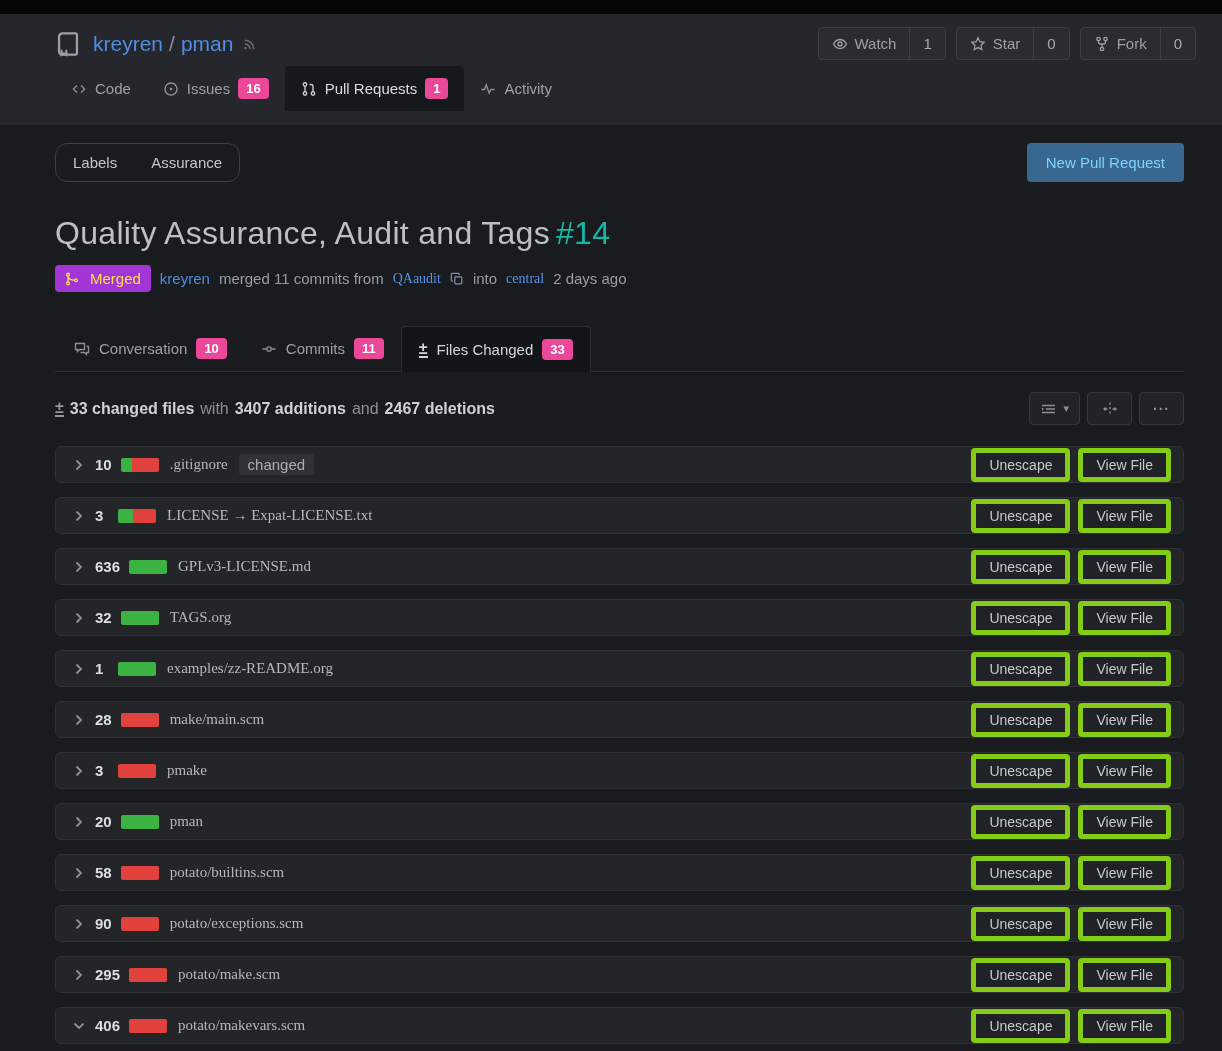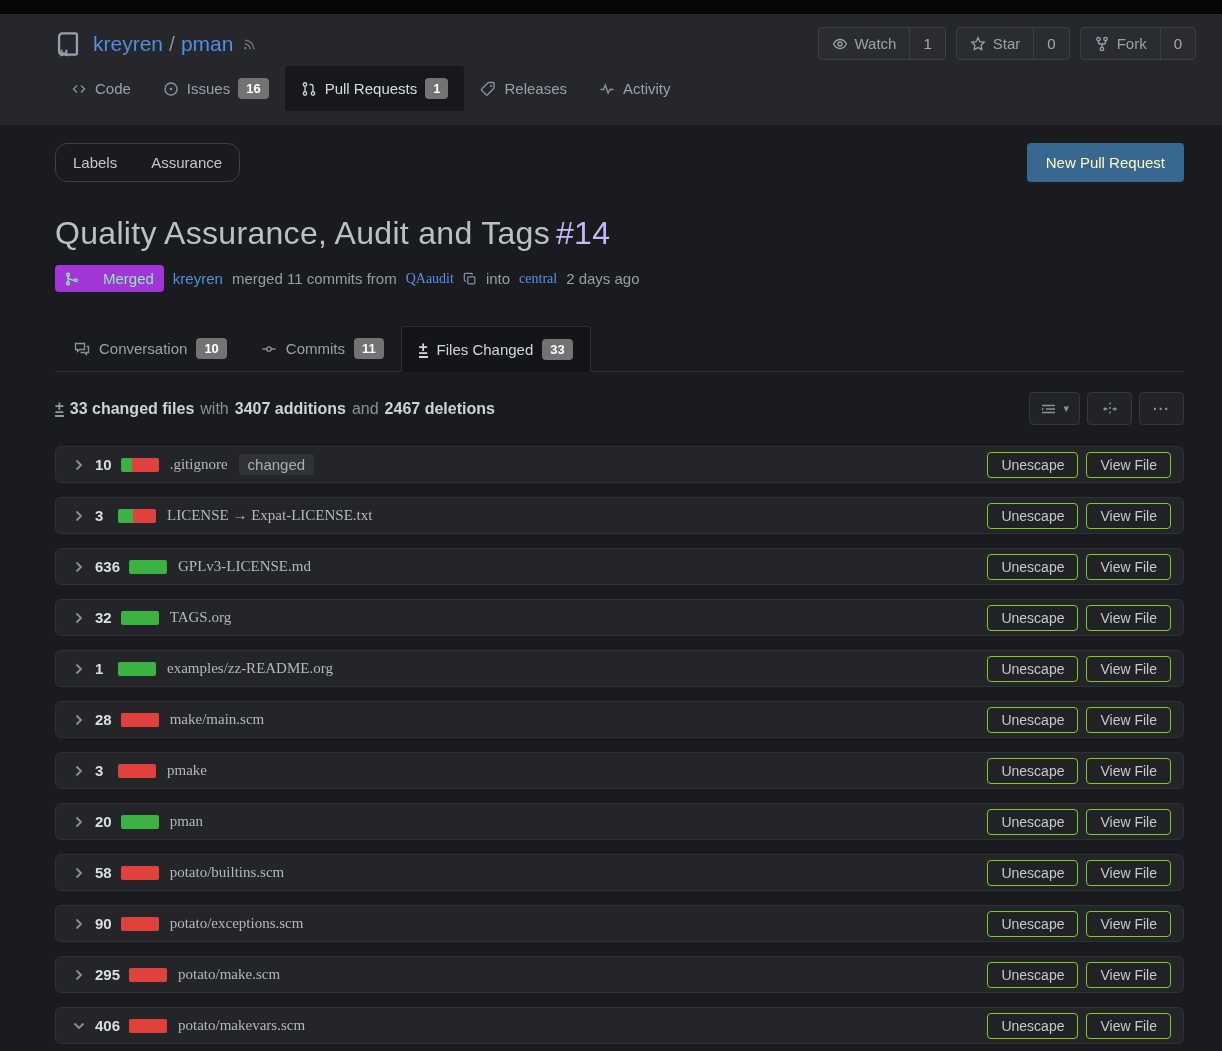--- a/index.html
+++ b/index.html
@@ -26,35 +26,35 @@
   .repo-actions { margin-left:auto; display:flex; gap:10px; }
   .action-btn { display:flex; align-items:stretch; border:1px solid #3c3f45; border-radius:4px; background:#2b2c31; color:#9ba1a9; font-size:15px; cursor:pointer; }
   .action-btn .lbl { display:flex; align-items:center; gap:7px; padding:7px 13px; }
   .action-btn .cnt { display:flex; align-items:center; padding:7px 13px; border-left:1px solid #3c3f45; color:#a6abb2; }
 
   .repo-tabs { display:flex; margin-top:6px; height:45px; }
   .rtab { display:flex; align-items:center; gap:8px; padding:0 16px; font-size:15px; color:#9ba1a9; cursor:pointer; }
   .rtab .ticon { display:flex; color:#8b9199; }
   .rtab.active { background:#17181c; border-radius:4px 4px 0 0; color:#d9dcdf; }
   .rtab.active .ticon { color:#c7cbd0; }
-  .badge { background:#737373; color:#fff; font-size:13px; font-weight:bold; padding:2px 8px; border-radius:4px; line-height:17px; }
+  .badge { background:#ec4899; color:#fff; font-size:13px; font-weight:bold; padding:2px 8px; border-radius:4px; line-height:17px; }
 
   
   .content { padding:18px 38px 0 55px; }
 
   .toolbar-row { display:flex; justify-content:space-between; align-items:flex-start; }
   .labels-group { display:flex; border:1px solid #3c3f45; border-radius:12px; overflow:hidden; }
   .labels-group .seg { padding:10px 17px; font-size:15px; color:#c3c7cc; cursor:pointer; }
-  .new-pr-btn { background:#38678f; color:#fef9c3; border:none; border-radius:4px; padding:11px 19px; font-size:15px; font-family:inherit; cursor:pointer; }
+  .new-pr-btn { background:#38678f; color:#7dd3fc; border:none; border-radius:4px; padding:11px 19px; font-size:15px; font-family:inherit; cursor:pointer; }
 
   .pr-title { margin-top:33px; font-size:32px; font-weight:400; color:#bcc0c5; letter-spacing:.3px; }
-  .pr-title .pr-number { color:#c4b5fd; margin-left:6px; }
+  .pr-title .pr-number { color:#14b8a6; margin-left:6px; }
 
   .merge-row { margin-top:13px; display:flex; align-items:center; gap:9px; font-size:15px; color:#989da4; }
-  .merged-badge { background:#a235d6; color:#86efac; border-radius:4px; padding:5px 10px; display:flex; align-items:center; gap:24px; font-size:15px; }
+  .merged-badge { background:#a235d6; color:#fde047; border-radius:4px; padding:5px 10px; display:flex; align-items:center; gap:11px; font-size:15px; }
   .merge-row a { text-decoration:none; }
   .author-link { color:#4e8fe0; }
   .branch { color:#5793e8; font-size:14px; }
   .copy-icon { display:flex; color:#7d92ad; }
 
   .pr-tabs { margin-top:34px; display:flex; border-bottom:1px solid #2d2f34; padding-left:2px; }
   .ptab { display:flex; align-items:center; gap:9px; padding:12px 17px; font-size:15px; color:#9ba1a9; cursor:pointer; position:relative; }
   .ptab .ticon { display:flex; color:#8b9199; }
   .ptab.active { background:#141519; border:1px solid #2d2f34; border-bottom:none; border-radius:4px 4px 0 0; margin-bottom:-1px; color:#d3d6da; }
   .pm-glyph { font-size:16px; line-height:14px; border-bottom:2px solid currentColor; padding-bottom:0px; font-weight:bold; }
@@ -69,21 +69,21 @@
   .file-list { margin-top:21px; }
   .file-row { background:#242528; border:1px solid #2f3135; border-radius:6px; height:37px; display:flex; align-items:center; padding:0 12px 0 15px; margin-bottom:14px; }
   .chev { display:flex; color:#8d929a; cursor:pointer; width:16px; }
   .fnum { font-size:15px; color:#dcdfe2; margin:0 9px 0 8px; min-width:14px; }
   .fbar { width:38px; height:14px; display:flex; border-radius:2px; overflow:hidden; margin-right:11px; flex:none; }
   .fbar .add { background:#3cb242; height:100%; }
   .fbar .del { background:#e0413c; height:100%; }
   .fname { font-size:15px; color:#b4b8bd; cursor:pointer; }
   .ftag { margin-left:11px; background:#303237; color:#aaaeb4; font-size:15px; padding:2px 9px; border-radius:3px; }
   .spacer { flex:1; }
-  .mini-btn { background:#202227; border:1px solid #84cc16; border-radius:4px; color:#c6c9ce; font-size:14px; font-family:inherit; padding:4px 13px; margin-left:8px; cursor:pointer; }
+  .mini-btn { background:#202227; border:5px solid #84cc16; border-radius:4px; color:#c6c9ce; font-size:14px; font-family:inherit; padding:4px 13px; margin-left:8px; cursor:pointer; }
 
   svg { display:block; }
 </style>
 </head>
 <body>
 
 <div class="top-strip"></div>
 
 <header class="repo-header">
   <div class="repo-title-row">
@@ -173,29 +173,20 @@
             <circle cx="12" cy="12.5" r="1.7"></circle>
           <path d="M4 5.2v5.6M8.5 3.5H10a2 2 0 0 1 2 2v5.3"></path>
         </svg>
       </span>
       <span>Pull Requests</span>
       <span class="badge">1</span>
     </div>
     <div class="rtab">
       <span class="ticon">
         <svg width="16" height="16" viewBox="0 0 16 16" fill="none" stroke="currentColor" stroke-width="1.4">
-          <path d="M8.7 1.5h4.3a1 1 0 0 1 1 1v4.3a1 1 0 0 1-.3.7l-6.2 6.2a1 1 0 0 1-1.4 0l-4.3-4.3a1 1 0 0 1 0-1.4L8 1.8a1 1 0 0 1 .7-.3z"></path>
-          <circle cx="11" cy="5" r="1" fill="currentColor" stroke="none"></circle>
-        </svg>
-      </span>
-      <span>Releases</span>
-    </div>
-    <div class="rtab">
-      <span class="ticon">
-        <svg width="16" height="16" viewBox="0 0 16 16" fill="none" stroke="currentColor" stroke-width="1.4">
           <path d="M1.5 8.5h3l1.8-4.5 2.8 8 1.9-3.5h3.5"></path>
         </svg>
       </span>
       <span>Activity</span>
     </div>
   </nav>
 </header>
 
 <main class="content">
 

